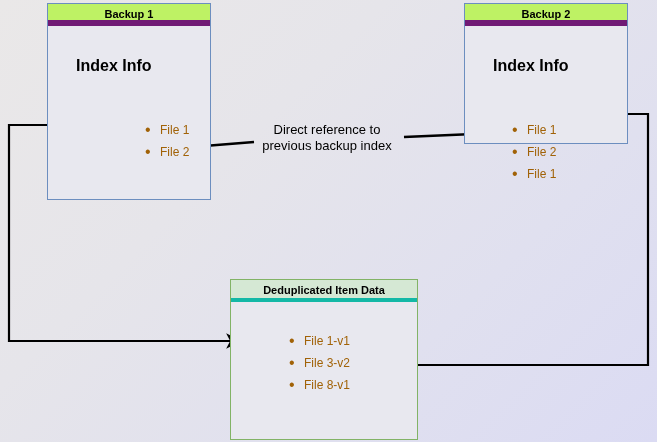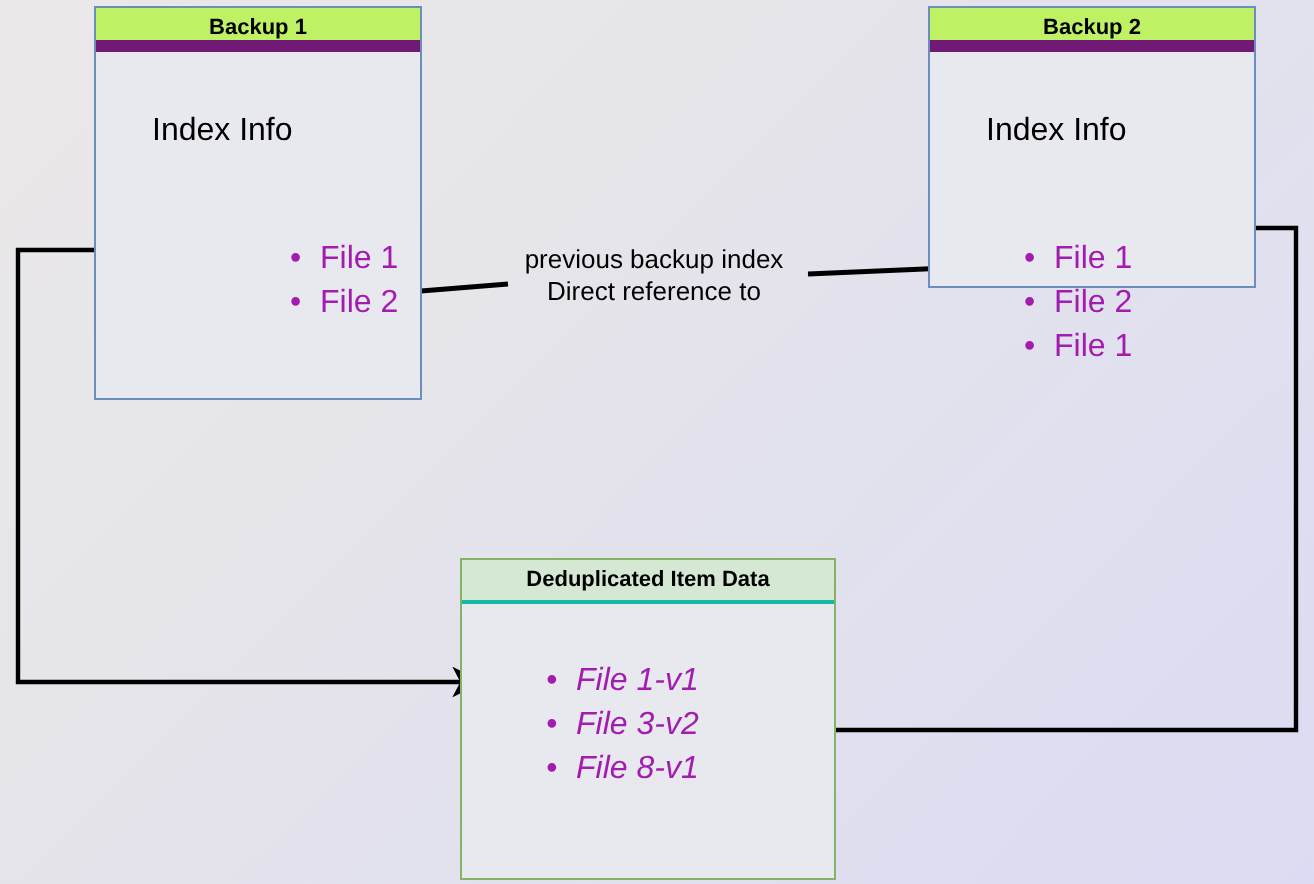--- a/index.html
+++ b/index.html
@@ -39,47 +39,48 @@
     line-height: 20px;
     text-align: center;
     font-size: 11px;
     font-weight: bold;
     color: #000000;
     background: #bef264;
     border-bottom: 6px solid #701a75;
   }
   .node.green .node-header {
     background: #d5e8d4;
-    border-bottom: 2px solid #14b8a6;
+    border-bottom: 4px solid #14b8a6;
   }
   .node-body {
     position: relative;
     height: calc(100% - 22px);
   }
 
   .index-label {
     position: absolute;
     left: 28px;
     top: 31px;
     font-size: 16px;
     color: #000000;
     white-space: nowrap;
+    font-weight: bold;
   }
 
   .bullet-list {
     position: absolute;
     margin: 0;
     padding: 0;
     list-style: none;
   }
   .bullet-list li {
     position: relative;
-    font-size: 16px;
+    font-size: 12px;
     line-height: 22px;
-    color: #a21caf;
+    color: #a16207;
     padding-left: 17px;
     white-space: nowrap;
   }
   .bullet-list li::before {
     content: "\2022";
     position: absolute;
     left: 2px;
     top: 0;
     font-size: 16px;
     line-height: 22px;
@@ -133,26 +134,26 @@
         <li>File 1</li>
         <li>File 2</li>
         <li>File 1</li>
       </ul>
     </div>
   </div>
 
   <div class="node green" style="left:230px; top:279px; width:188px; height:161px;">
     <div class="node-header">Deduplicated Item Data</div>
     <div class="node-body">
-      <ul class="bullet-list" style="left:40px; top:28px;font-style:italic;">
+      <ul class="bullet-list" style="left:56px; top:28px;">
         <li>File 1-v1</li>
         <li>File 3-v2</li>
         <li>File 8-v1</li>
       </ul>
     </div>
   </div>
 
   <div class="annotation" style="left:247px; top:122px; width:160px;">
+    <div>Direct reference to</div>
     <div>previous backup index</div>
-    <div>Direct reference to</div>
   </div>
 
 </div>
 
 </body></html>

